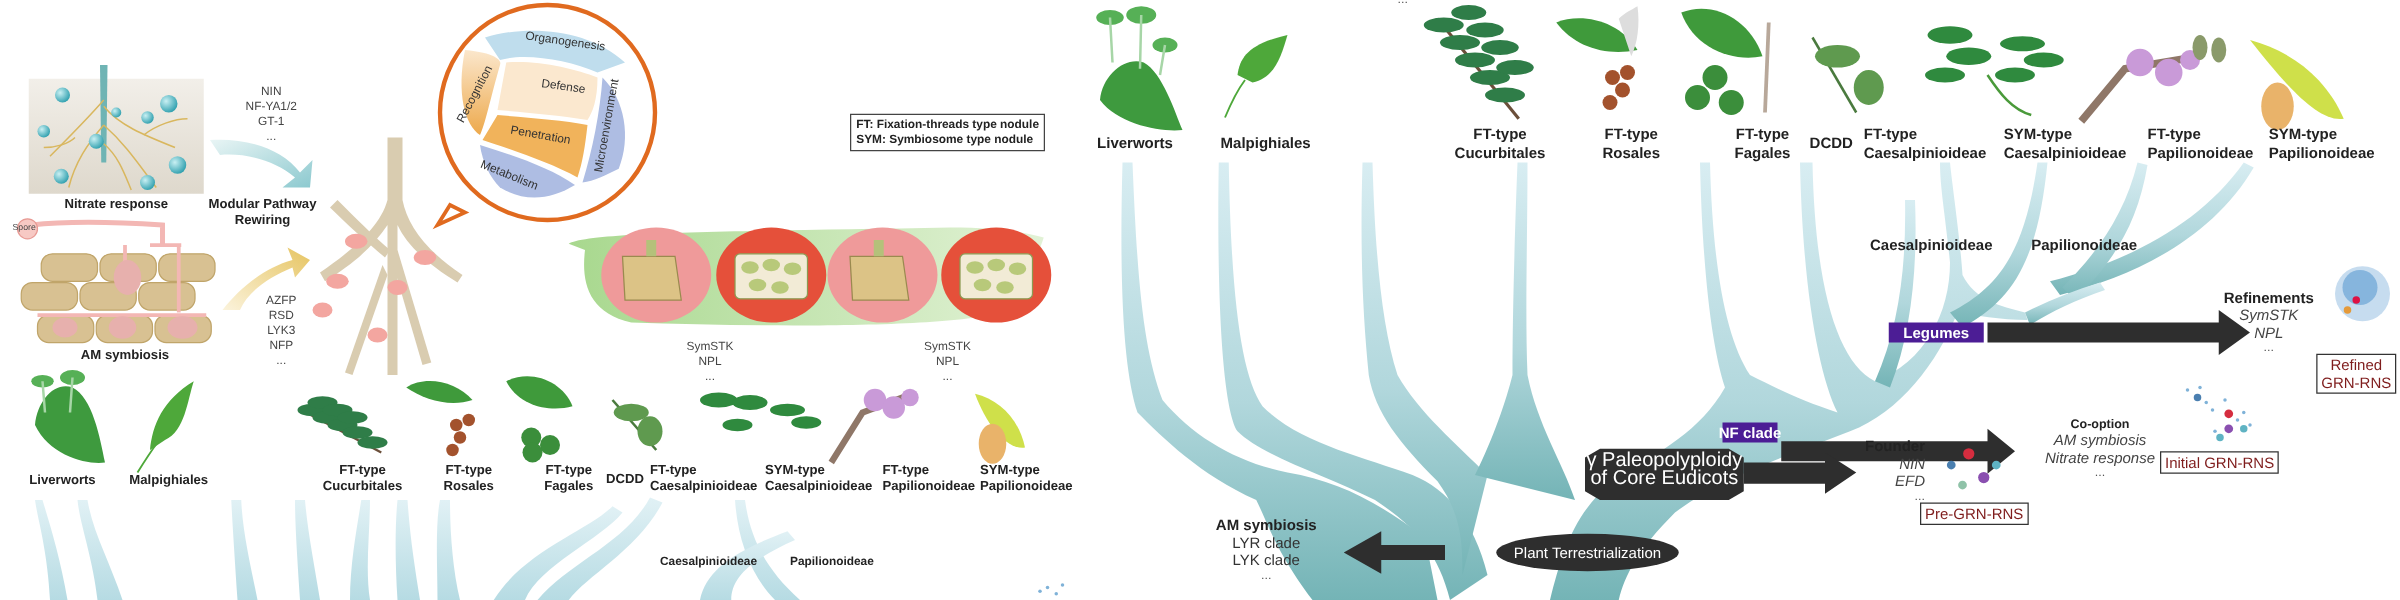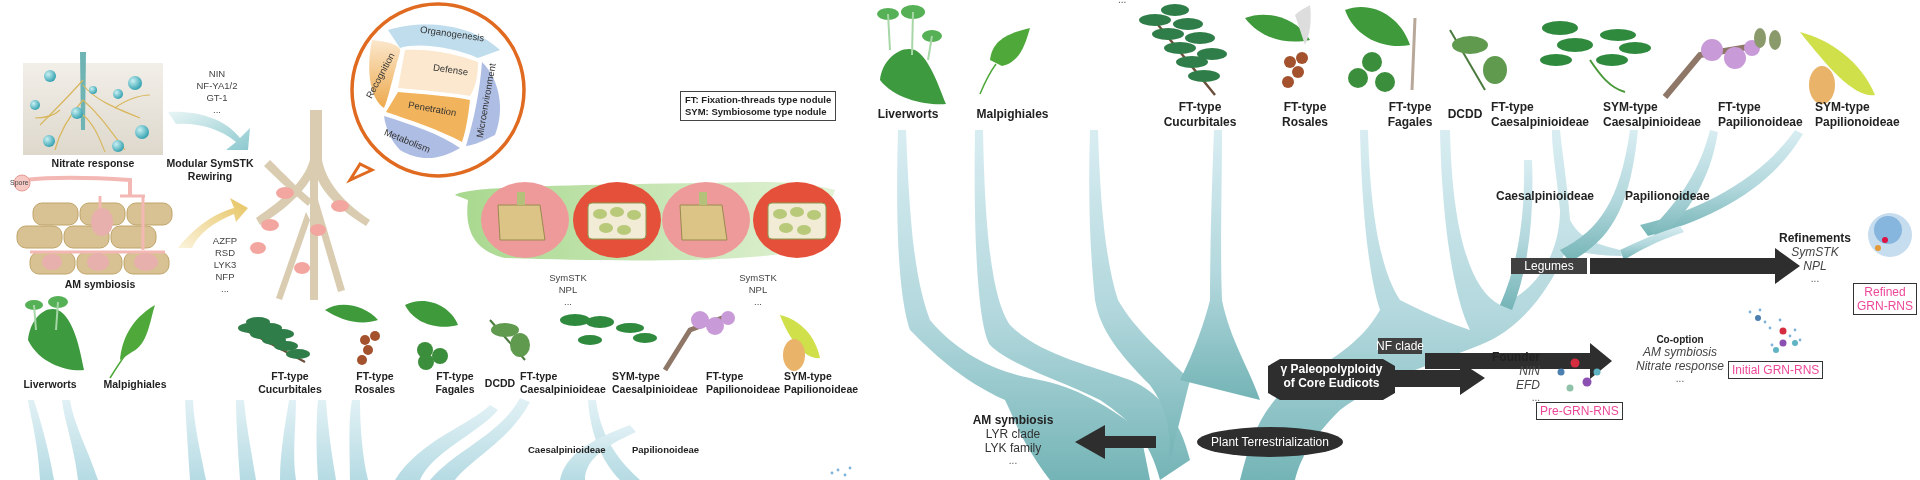--- a/index.html
+++ b/index.html
@@ -3,23 +3,23 @@
 <meta charset="utf-8">
 <style>
   html,body{margin:0;padding:0;background:#fff;}
   body{width:1920px;height:480px;position:relative;overflow:hidden;font-family:"Liberation Sans",sans-serif;color:#222;}
   .abs{position:absolute;}
   .lbl{position:absolute;font-weight:bold;font-size:10.5px;line-height:13px;text-align:center;color:#222;white-space:nowrap;}
   .lbl2{position:absolute;font-weight:bold;font-size:12px;line-height:15px;text-align:center;color:#222;white-space:nowrap;}
   .plain{position:absolute;font-size:9.5px;line-height:12px;text-align:center;color:#444;white-space:nowrap;}
   .ital{font-style:italic;}
   svg{position:absolute;left:0;top:0;}
-  .boxed{position:absolute;border:1px solid #333;background:#fff;font-size:12px;line-height:14px;padding:1px 3px;text-align:center;color:#ec4899;white-space:nowrap;}
+  .boxed{position:absolute;border:1px solid #333;background:#fff;font-size:12px;line-height:14px;padding:1px 3px;text-align:center;color:#7f1d1d;white-space:nowrap;}
   .legend{position:absolute;border:1px solid #444;background:#fff;font-size:9.5px;font-weight:bold;line-height:12px;padding:2px 4px;color:#222;white-space:nowrap;}
-  .blk{position:absolute;background:#404040;color:#fff;font-weight:normal;font-size:12px;display:flex;align-items:center;justify-content:center;white-space:nowrap;}
+  .blk{position:absolute;background:#4c1d95;color:#fff;font-weight:bold;font-size:12px;display:flex;align-items:center;justify-content:center;white-space:nowrap;}
 </style>
 </head>
 <body>
 
 <div>
 
   <svg width="1920" height="480">
     <defs>
       <linearGradient id="treeG" x1="0" y1="0" x2="0" y2="1">
         <stop offset="0" stop-color="#e1f1f5"></stop>
@@ -356,21 +356,21 @@
   </svg>
 
   <div class="lbl" style="left:23px;top:157px;width:140px;">Nitrate response</div>
   <div class="plain" style="left:192px;top:68px;width:50px;">
     <div>NIN</div>
     <div>NF-YA1/2</div>
     <div>GT-1</div>
     <div>...</div>
   </div>
   <div class="lbl" style="left:160px;top:157px;width:100px;">
-    <div>Modular SymSTK</div>
+    <div>Modular Pathway</div>
     <div>Rewiring</div>
   </div>
   <div class="abs" style="left:10px;top:179px;font-size:7px;color:#444;">Spore</div>
   <div class="lbl" style="left:30px;top:278px;width:140px;">AM symbiosis</div>
   <div class="plain" style="left:200px;top:235px;width:50px;">
     <div>AZFP</div>
     <div>RSD</div>
     <div>LYK3</div>
     <div>NFP</div>
     <div>...</div>
@@ -482,21 +482,21 @@
     <div class="lbl2" style="left:1815px;top:100px;width:100px;text-align:left;">
         <div>SYM-type</div>
         <div>Papilionoideae</div>
       </div>
   </div>
   <div class="abs" style="left:1496px;top:189px;font-size:12px;font-weight:bold;">Caesalpinioideae</div>
   <div class="abs" style="left:1625px;top:189px;font-size:12px;font-weight:bold;">Papilionoideae</div>
 
   <div class="blk" style="left:1511px;top:258px;width:76px;height:16px;">Legumes</div>
   <div class="blk" style="left:1378px;top:338px;width:44px;height:16px;">NF clade</div>
-  <div class="abs" style="left:1268px;top:362px;width:127px;text-align:center;color:#fff;font-size:12px;line-height:14px;font-weight:bold;">
+  <div class="abs" style="left:1268px;top:362px;width:127px;text-align:center;color:#fff;font-size:16px;line-height:14px;">
     <div>γ Paleopolyploidy</div>
     <div>of Core Eudicots</div>
   </div>
   <div class="abs" style="left:1197px;top:435px;width:146px;text-align:center;color:#fff;font-size:12px;">Plant Terrestrialization</div>
 
   <div class="abs" style="left:1760px;top:231px;width:110px;text-align:center;">
     <div style="font-weight:bold;font-size:12px;">Refinements</div>
     <div class="ital" style="font-size:12px;color:#444;">SymSTK</div>
     <div class="ital" style="font-size:12px;color:#444;">NPL</div>
     <div style="font-size:10px;color:#555;">...</div>
@@ -518,16 +518,16 @@
     <div style="font-weight:bold;font-size:12px;">Founder</div>
     <div class="ital" style="font-size:12px;color:#444;">NIN</div>
     <div class="ital" style="font-size:12px;color:#444;">EFD</div>
     <div style="font-size:10px;color:#555;">...</div>
   </div>
   <div class="boxed" style="left:1536px;top:402px;">Pre-GRN-RNS</div>
 
   <div class="abs" style="left:968px;top:413px;width:90px;text-align:center;">
     <div style="font-weight:bold;font-size:12px;">AM symbiosis</div>
     <div style="font-size:12px;color:#333;">LYR clade</div>
-    <div style="font-size:12px;color:#333;">LYK family</div>
+    <div style="font-size:12px;color:#333;">LYK clade</div>
     <div style="font-size:10px;color:#555;">...</div>
   </div>
 </div>
 
 </body></html>

